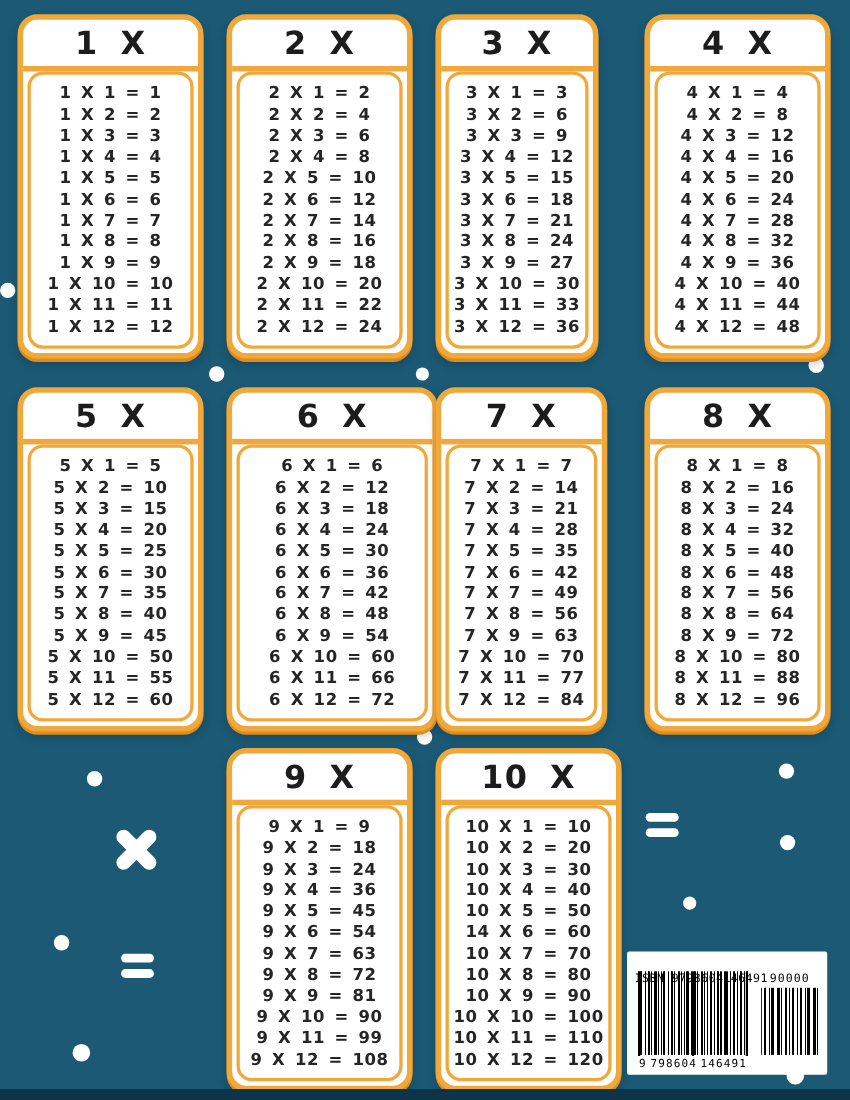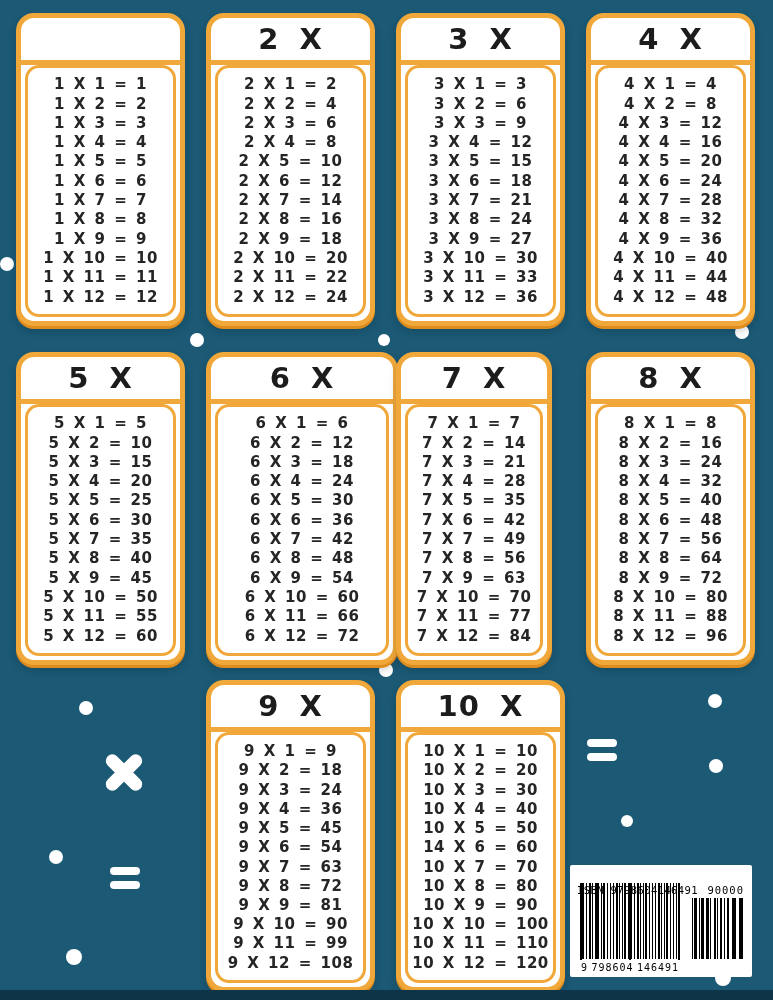--- a/index.html
+++ b/index.html
@@ -74,21 +74,21 @@
   }
   .ean .guard{position:absolute;top:0;width:2px;height:87px;background:var(--barcode-text);}
   .ean .guard.g1{left:0;} .ean .guard.g2{left:49%;} .ean .guard.g3{right:0;}
   .ean .digits{
     position:absolute;left:0;right:0;bottom:0;height:13px;
     display:flex;justify-content:space-between;align-items:flex-end;
     font-size:10px;background:var(--barcode-background);
     padding:0 1px;box-sizing:border-box;letter-spacing:1px;
   }
   .supplement{position:absolute;left:122px;top:19px;width:52px;}
-  .supplement .sup-label{font-size:10.5px;text-align:right;height:13px;letter-spacing:1px;}
+  .supplement .sup-label{font-size:10.5px;text-align:center;height:13px;letter-spacing:1px;}
   .supplement .bars{
     width:100%;height:61px;margin-top:1px;
     background-image:
       repeating-linear-gradient(90deg,var(--barcode-text) 0 1px,transparent 1px 3.6px),
       repeating-linear-gradient(90deg,transparent 0 2.4px,var(--barcode-text) 2.4px 4px,transparent 4px 6.5px);
   }
   .bottom-strip{position:absolute;left:0;top:990px;width:773px;height:10px;background:var(--bottom-strip);z-index:3;}
 </style>
 </head>
 <body>
@@ -114,20 +114,21 @@
   <div class="bar"></div>
   <div class="bar"></div>
 </div>
 <div class="equals" style="left:587px;top:739px;width:30px;">
   <div class="bar"></div>
   <div class="bar"></div>
 </div>
 
 <div id="cards">
     <div class="card" style="left: 16px; top: 13px; width: 169px; height: 313px;">
+    <div class="card-title">1 X</div>
     <div class="card-sep"></div>
     <div class="inner-box">
         <div class="fact">1 X 1 = 1</div>
         <div class="fact">1 X 2 = 2</div>
         <div class="fact">1 X 3 = 3</div>
         <div class="fact">1 X 4 = 4</div>
         <div class="fact">1 X 5 = 5</div>
         <div class="fact">1 X 6 = 6</div>
         <div class="fact">1 X 7 = 7</div>
         <div class="fact">1 X 8 = 8</div>
@@ -148,21 +149,21 @@
         <div class="fact">2 X 5 = 10</div>
         <div class="fact">2 X 6 = 12</div>
         <div class="fact">2 X 7 = 14</div>
         <div class="fact">2 X 8 = 16</div>
         <div class="fact">2 X 9 = 18</div>
         <div class="fact">2 X 10 = 20</div>
         <div class="fact">2 X 11 = 22</div>
         <div class="fact">2 X 12 = 24</div>
       </div>
   </div>
-    <div class="card" style="left: 396px; top: 13px; width: 169px; height: 313px;">
+    <div class="card" style="left: 396px; top: 13px; width: 148px; height: 313px;">
     <div class="card-title">3 X</div>
     <div class="card-sep"></div>
     <div class="inner-box">
         <div class="fact">3 X 1 = 3</div>
         <div class="fact">3 X 2 = 6</div>
         <div class="fact">3 X 3 = 9</div>
         <div class="fact">3 X 4 = 12</div>
         <div class="fact">3 X 5 = 15</div>
         <div class="fact">3 X 6 = 18</div>
         <div class="fact">3 X 7 = 21</div>

